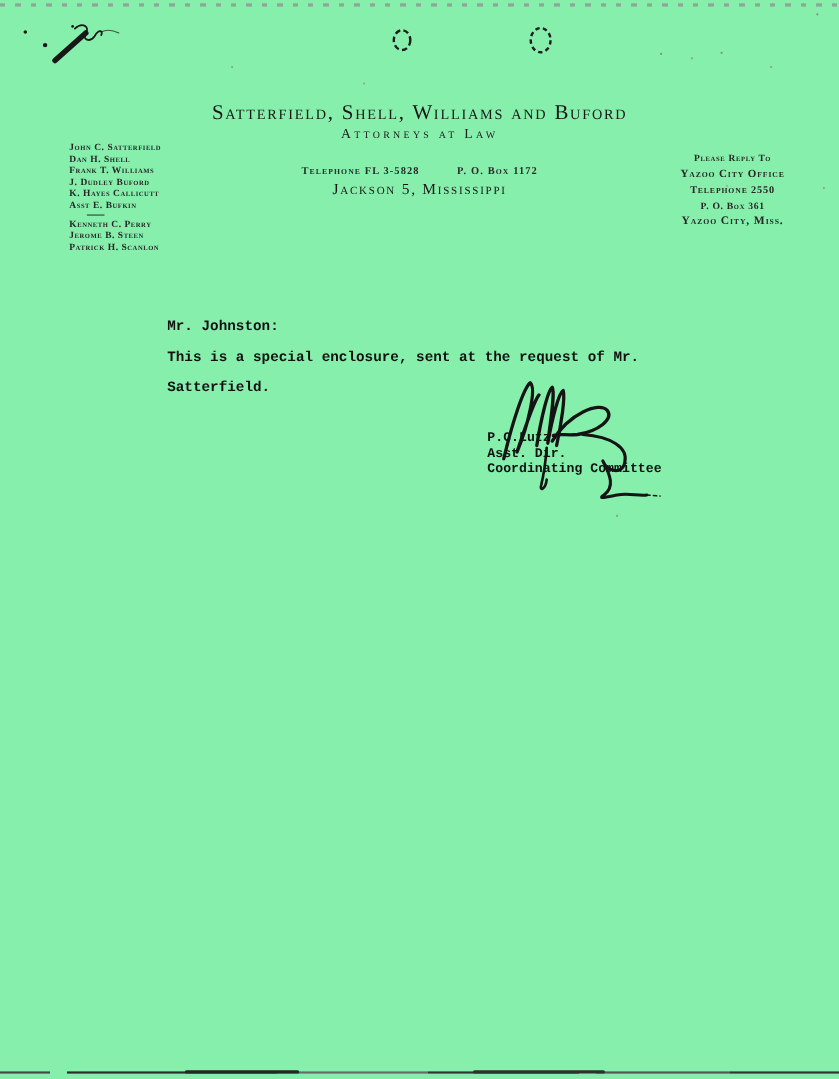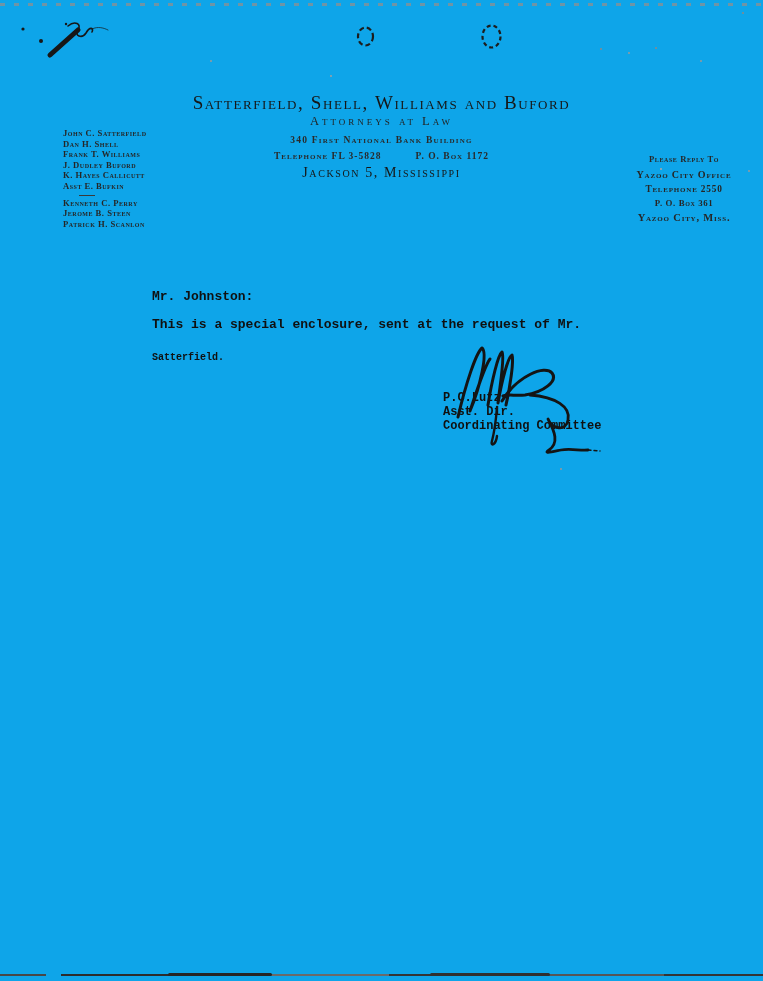--- a/index.html
+++ b/index.html
@@ -1,20 +1,20 @@
 <!DOCTYPE html>
 <html><head>
 <meta charset="utf-8">
 <style>
   html,body{margin:0;padding:0;background:#e8e8e4;}
   .sheet{
     position:relative;
     width:763px;height:981px;
     margin:0 auto;
-    background:#0ea5e9;
+    background:#86efac;
     overflow:hidden;
     font-family:"Liberation Serif", serif;
     color:#1c1c1c;
     text-decoration:underline;
   }
   
   .top-dotted{
     position:absolute;top:3px;left:0;width:100%;height:3px;
     background:repeating-linear-gradient(90deg,#8f8f8f 0 5px,transparent 5px 14px);
     opacity:.75;
@@ -67,38 +67,38 @@
     position:absolute;top:128px;left:63px;
     font-size:8.6px;line-height:10.6px;letter-spacing:.5px;
     font-variant:small-caps;font-weight:bold;color:#262626;
     white-space:nowrap;
   }
   .attorneys .divider{
     width:16px;border-top:1.4px solid #3a3a3a;
     margin:3px 0 2px 16px;height:0;
   }
   .reply-block{
-    position:absolute;top:136px;left:612px;width:144px;
+    position:absolute;top:136px;left:594px;width:144px;
     text-align:center;font-variant:small-caps;font-weight:bold;
-    color:#262626;white-space:nowrap;margin-top:16px;
+    color:#262626;white-space:nowrap;
   }
   .reply-block .r1{font-size:8.6px;letter-spacing:.6px;line-height:15px;}
   .reply-block .r2{font-size:10px;letter-spacing:.8px;line-height:15px;}
   .reply-block .r3{font-size:9.3px;letter-spacing:.8px;line-height:14px;}
   .reply-block .r4{font-size:8.8px;letter-spacing:.6px;line-height:14px;}
   .reply-block .r5{font-size:10.5px;letter-spacing:.8px;line-height:15px;}
 
   
   .typed{
     font-family:"Liberation Mono", monospace;
     font-weight:bold;color:#101010;white-space:pre;
   }
   .body-salutation{position:absolute;top:289px;left:152px;font-size:13px;}
   .body-line1{position:absolute;top:317px;left:152px;font-size:13px;}
-  .body-line2{position:absolute;top:344px;left:152px;font-size:10px;margin-top:8px;}
+  .body-line2{position:absolute;top:344px;left:152px;font-size:13px;}
 
   .sig-typed{position:absolute;left:443px;font-size:12px;}
   .sig-name{top:391px;}
   .sig-title{top:405px;}
   .sig-org{top:419px;}
 </style>
 </head>
 <body>
 
 <div class="sheet">
@@ -126,21 +126,20 @@
     </svg>
   </div>
   <div class="mark" style="left:480px;top:24px;">
     <svg width="23" height="25" viewBox="0 0 23 25" fill="none">
       <ellipse cx="11.5" cy="12.5" rx="9" ry="11" stroke="#1d1d1d" stroke-width="2.2" stroke-dasharray="4 3"></ellipse>
     </svg>
   </div>
 
   <div class="firm-name">Satterfield, Shell, Williams and Buford</div>
   <div class="firm-subtitle">Attorneys at Law</div>
-  <div class="firm-address">340 First National Bank Building</div>
   <div class="firm-telrow"><span>Telephone FL 3-5828</span><span class="gap"></span><span>P. O. Box 1172</span></div>
   <div class="firm-city">Jackson 5, Mississippi</div>
 
   <div class="attorneys">
     <div>John C. Satterfield</div>
     <div>Dan H. Shell</div>
     <div>Frank T. Williams</div>
     <div>J. Dudley Buford</div>
     <div>K. Hayes Callicutt</div>
     <div>Asst E. Bufkin</div>

